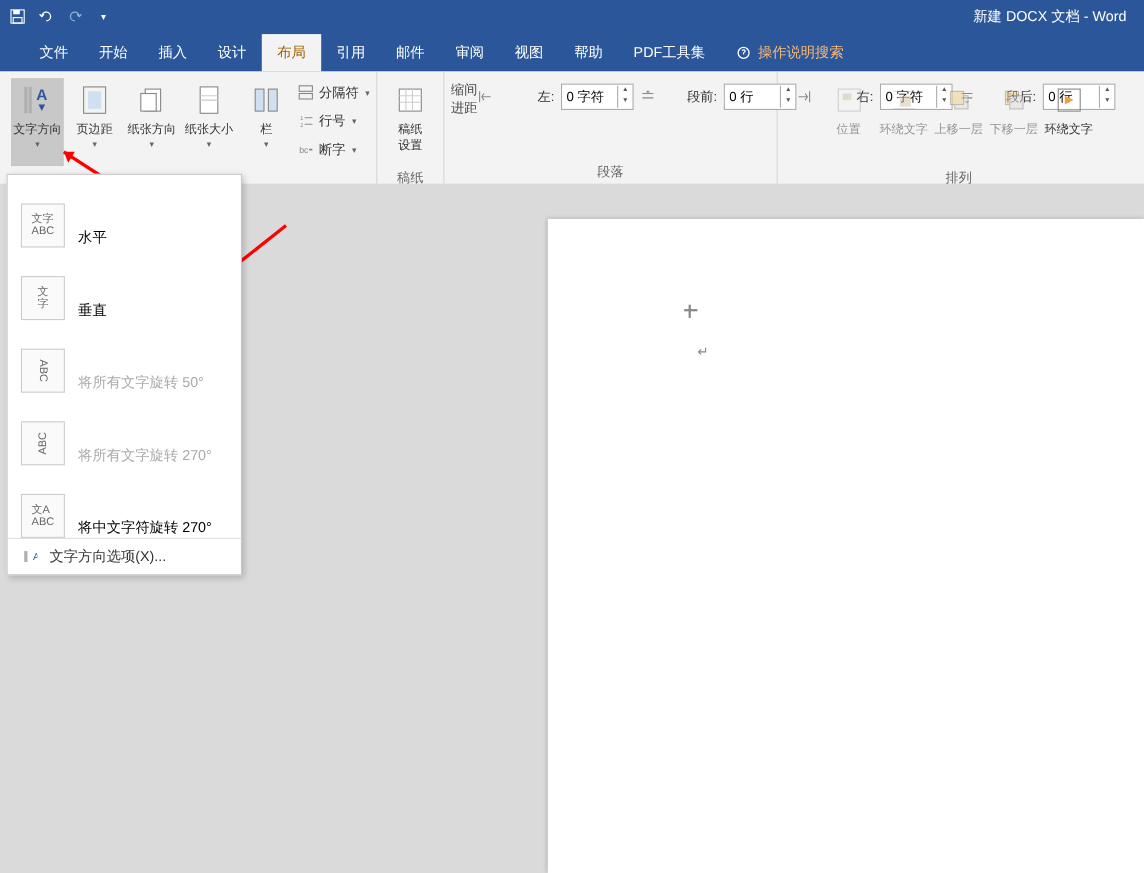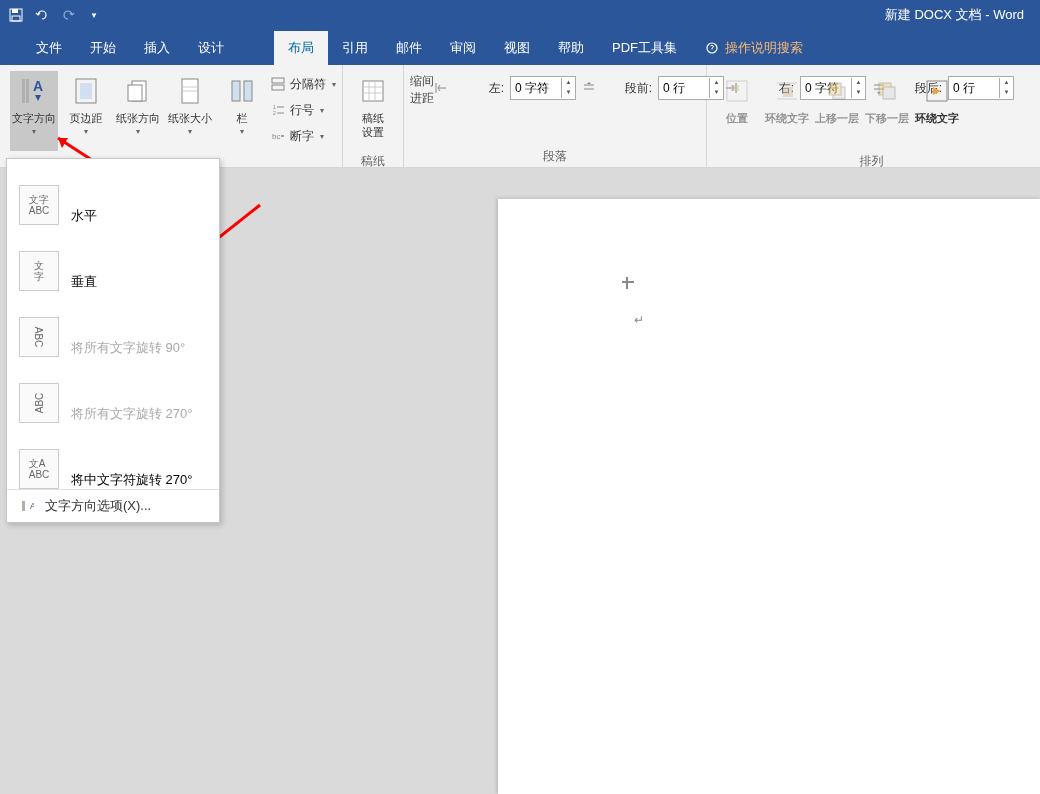--- a/index.html
+++ b/index.html
@@ -7,21 +7,21 @@
     
     
     .titlebar { height: 30px; background: #2b579a; display: flex; align-items: center; padding: 0 8px; color: white; font-size: 12px; }
     .qat { display: flex; gap: 10px; align-items: center; }
     .qat-icon { width: 16px; height: 16px; display: flex; align-items: center; justify-content: center; cursor: pointer; color: white; }
     .title-text { margin-left: auto; margin-right: 8px; font-size: 13px; }
     
     
     .ribbon-tabs { height: 35px; background: #2b579a; display: flex; align-items: flex-end; padding-left: 22px; }
     .tab { padding: 8px 14px; color: white; font-size: 13px; cursor: pointer; }
-    .tab.active { background: #f3f3f3; color: #0369a1; margin-left: 36px; }
+    .tab.active { background: #f3f3f3; color: #a16207; }
     .tell-me { display: flex; align-items: center; gap: 6px; padding: 8px 14px; color: #fdba74; font-size: 13px; cursor: pointer; }
     
     
     .ribbon { height: 103px; background: #f3f3f3; border-bottom: 1px solid #d6d6d6; display: flex; align-items: stretch; padding: 0 4px; }
     .group { display: flex; flex-direction: column; padding: 0 6px; border-right: 1px solid #d6d6d6; }
     .group-body { flex: 1; display: flex; align-items: flex-start; padding-top: 6px; gap: 4px; }
     .group-label { font-size: 12px; color: #666; text-align: center; padding: 2px 0; }
     
     .big-btn { display: flex; flex-direction: column; align-items: center; justify-content: flex-start; width: 48px; height: 80px; cursor: pointer; padding: 4px 2px; }
     .big-btn.active { background: #c8c8c8; }
@@ -303,21 +303,21 @@
                 <span>▼</span>
               </div>
           </div>
         </div>
       </div>
     </div>
     <div class="group-label">段落</div>
   </div>
 
   <div class="group arrange-group" style="flex:1;border-right:none;">
-    <div class="group-body" style="justify-content:flex-start;font-weight:bold;">
+    <div class="group-body" style="justify-content:center;">
       <div class="arrange-btn">
         <div class="icon-box">
             <svg width="28" height="28">
               <rect x="4" y="4" width="20" height="20" fill="none" stroke="#aaa"></rect>
               <rect x="8" y="8" width="8" height="6" fill="#d0c0a0"></rect>
             </svg>
           </div>
         <div class="label">位置</div>
       </div>
       <div class="arrange-btn">
@@ -368,21 +368,21 @@
 ABC</div>
     <div class="dd-label">水平</div>
   </div>
   <div class="dd-item">
     <div class="dd-icon" style="white-space:pre;line-height:1.1;">文
 字</div>
     <div class="dd-label">垂直</div>
   </div>
   <div class="dd-item disabled">
     <div class="dd-icon" style="transform:rotate(90deg);">ABC</div>
-    <div class="dd-label">将所有文字旋转 90°</div>
+    <div class="dd-label">将所有文字旋转 50°</div>
   </div>
   <div class="dd-item disabled">
     <div class="dd-icon" style="transform:rotate(-90deg);">ABC</div>
     <div class="dd-label">将所有文字旋转 270°</div>
   </div>
   <div class="dd-item">
     <div class="dd-icon" style="white-space:pre;line-height:1.1;">文A
 ABC</div>
     <div class="dd-label">将中文字符旋转 270°</div>
   </div>

